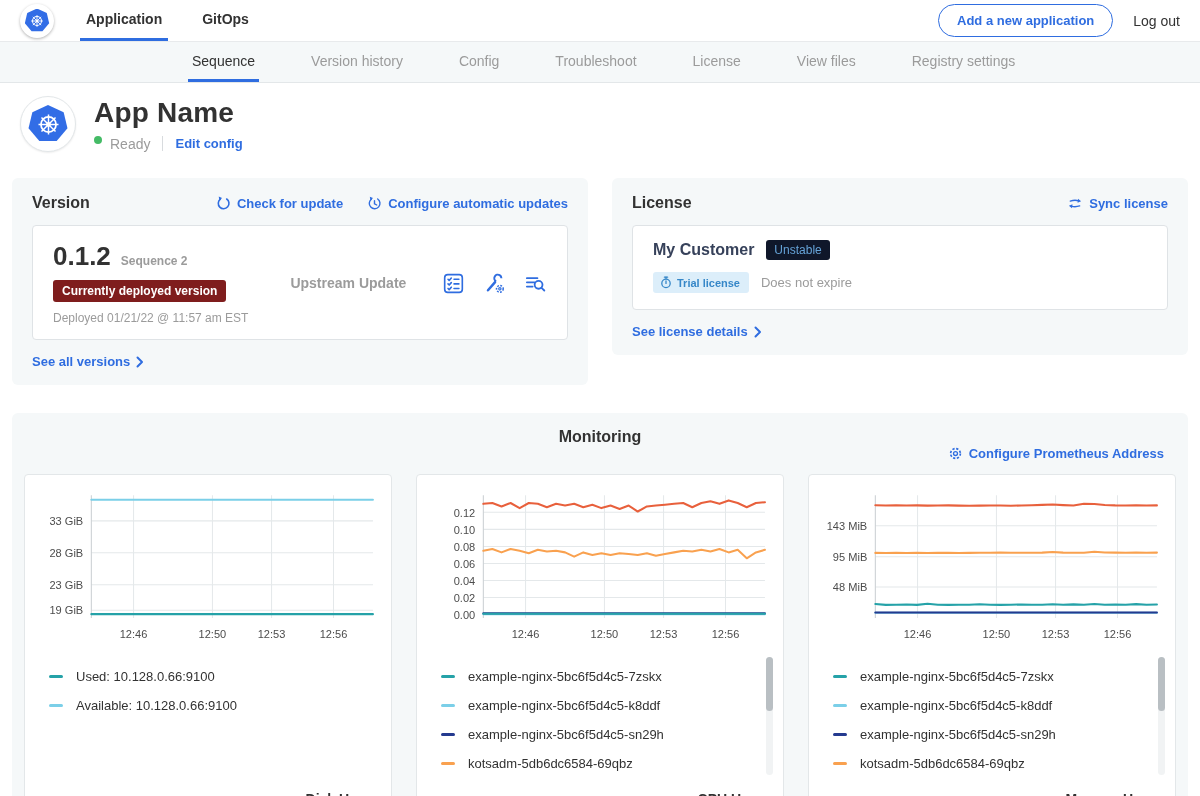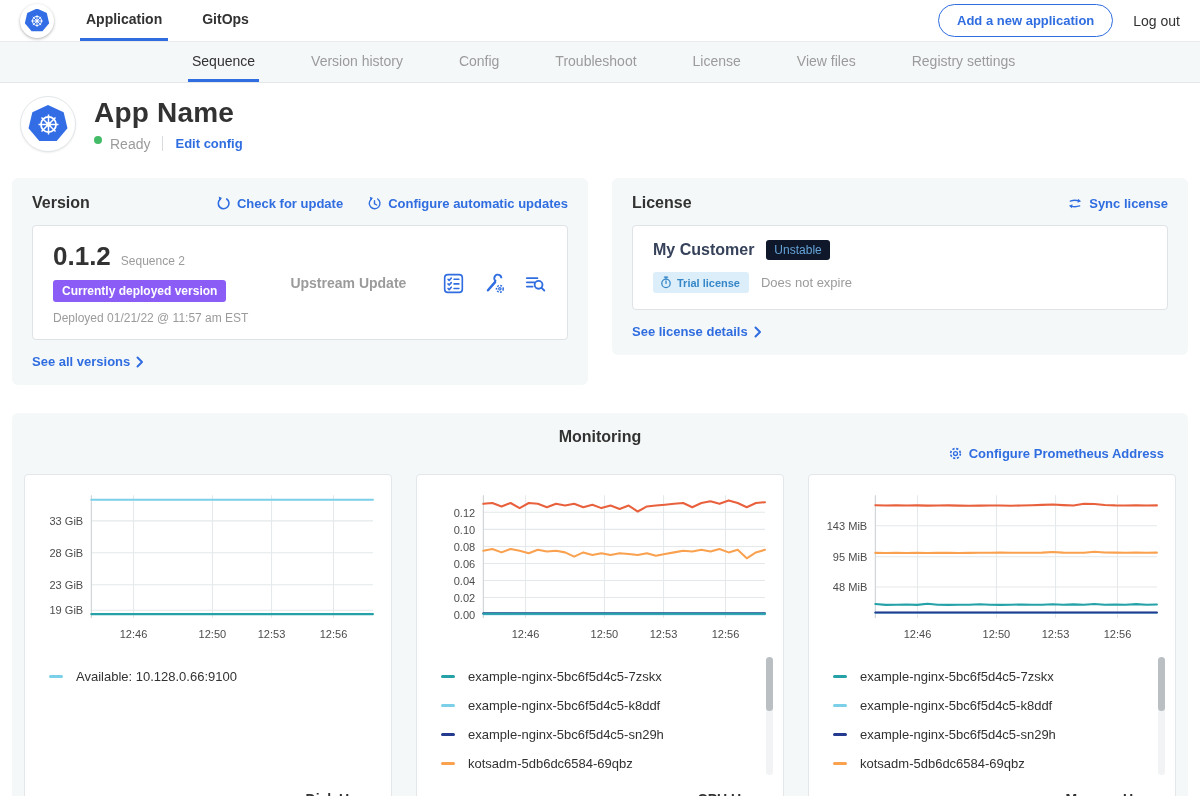--- a/index.html
+++ b/index.html
@@ -47,22 +47,22 @@
 
   
   .cards-row { display:flex; gap:24px; padding:0 12px; margin-top:12px; align-items:flex-start; }
   .card { background:#f5f8f9; border-radius:6px; padding:16px 20px 16px; flex:1; }
   .card-header { display:flex; align-items:center; }
   .card-title { font-size:16px; font-weight:700; color:#323232; }
   .card-header-links { margin-left:auto; display:flex; align-items:center; gap:24px; }
   .inner-card { background:#fff; border:1px solid #dfe3e6; border-radius:4px; margin-top:13px; }
   .version-inner { padding:15px 20px 14px; display:flex; align-items:center; }
   .version-number { font-size:26px; font-weight:700; color:#323232; display:flex; align-items:baseline; gap:10px; }
-  .sequence { font-size:12px; font-weight:400; color:#9b9b9b; }
-  .deployed-badge { display:inline-block; background:#8b5cf6; color:#fff; font-size:12px; font-weight:700;
+  .sequence { font-size:12px; font-weight:700; color:#9b9b9b; }
+  .deployed-badge { display:inline-block; background:#7f1d1d; color:#fff; font-size:12px; font-weight:700;
     padding:4px 9px; border-radius:3px; margin:8px 0 9px; }
   .deployed-at { font-size:12px; color:#9b9b9b; }
   .upstream { font-size:14px; font-weight:700; color:#9b9b9b; margin-left:42px; }
   .version-icons { margin-left:auto; display:flex; align-items:center; gap:18px; }
   .card-footer-link { margin-top:13px; }
 
   .license-inner { padding:14px 20px 16px; }
   .license-row1 { display:flex; align-items:center; gap:12px; }
   .customer-name { font-size:16px; font-weight:700; color:#36415a; }
   .channel-badge { background:#0f172a; color:#65a3d8; font-size:12px; padding:3px 8px; border-radius:3px; }
@@ -317,20 +317,24 @@
             <line x1="56" y1="94.04166666666667" x2="336" y2="94.04166666666667" stroke="#e4e8ea" stroke-width="1"></line>
             <text x="48" y="98.04166666666667" text-anchor="end" fill="#4c4c4c" font-size="11">23 GiB</text>
             <line x1="56" y1="118.625" x2="336" y2="118.625" stroke="#e4e8ea" stroke-width="1"></line>
             <text x="48" y="122.625" text-anchor="end" fill="#4c4c4c" font-size="11">19 GiB</text>
             <line x1="56" y1="8" x2="56" y2="126" stroke="#c9ced2" stroke-width="1"></line>
             <polyline points="56.0,12.3 336.0,12.3" fill="none" stroke="#7bcfe8" stroke-width="2" stroke-linejoin="round" stroke-linecap="round"></polyline>
             <polyline points="56.0,122.3 336.0,122.3" fill="none" stroke="#25a2a8" stroke-width="2" stroke-linejoin="round" stroke-linecap="round"></polyline>
           </svg>
       </div>
       <div class="legend">
+          <div class="legend-item">
+            <span class="swatch" style="background: rgb(37, 162, 168);"></span>
+            <span>Used: 10.128.0.66:9100</span>
+          </div>
           <div class="legend-item">
             <span class="swatch" style="background: rgb(123, 207, 232);"></span>
             <span>Available: 10.128.0.66:9100</span>
           </div>
         </div>
       <div class="chart-title">Disk Usage</div>
     </div>
 
     <div class="chart-card">
       <div class="chart">

